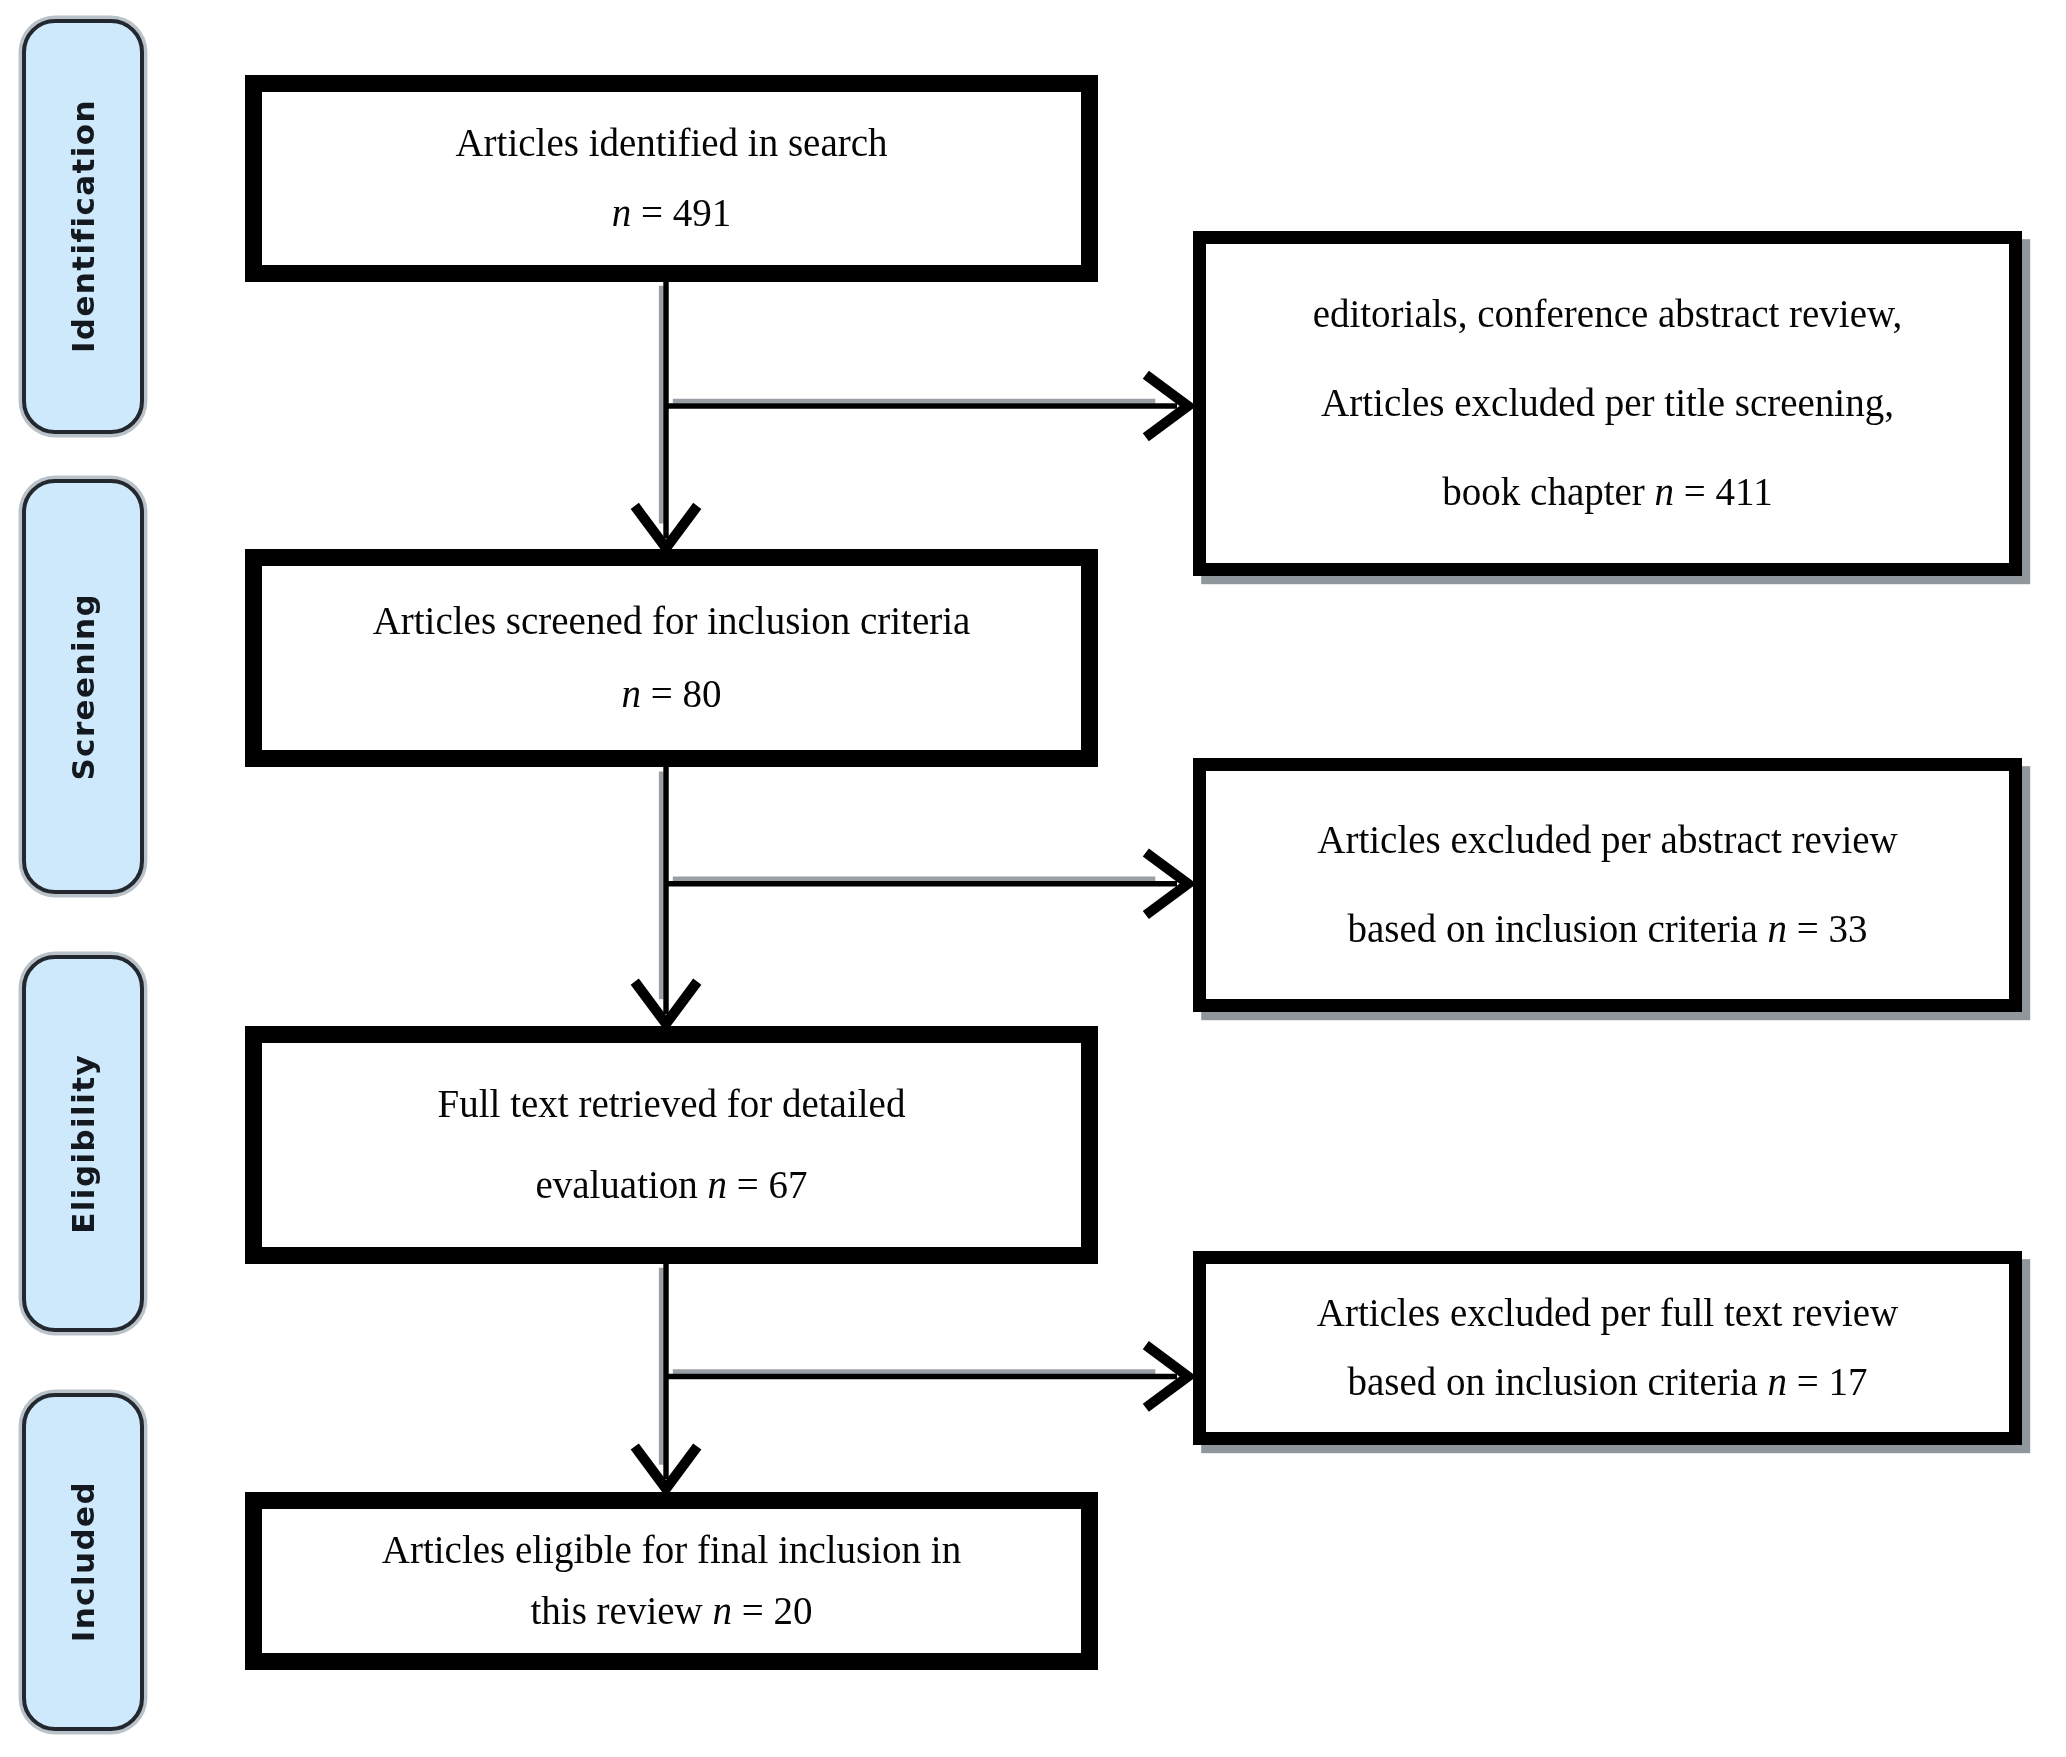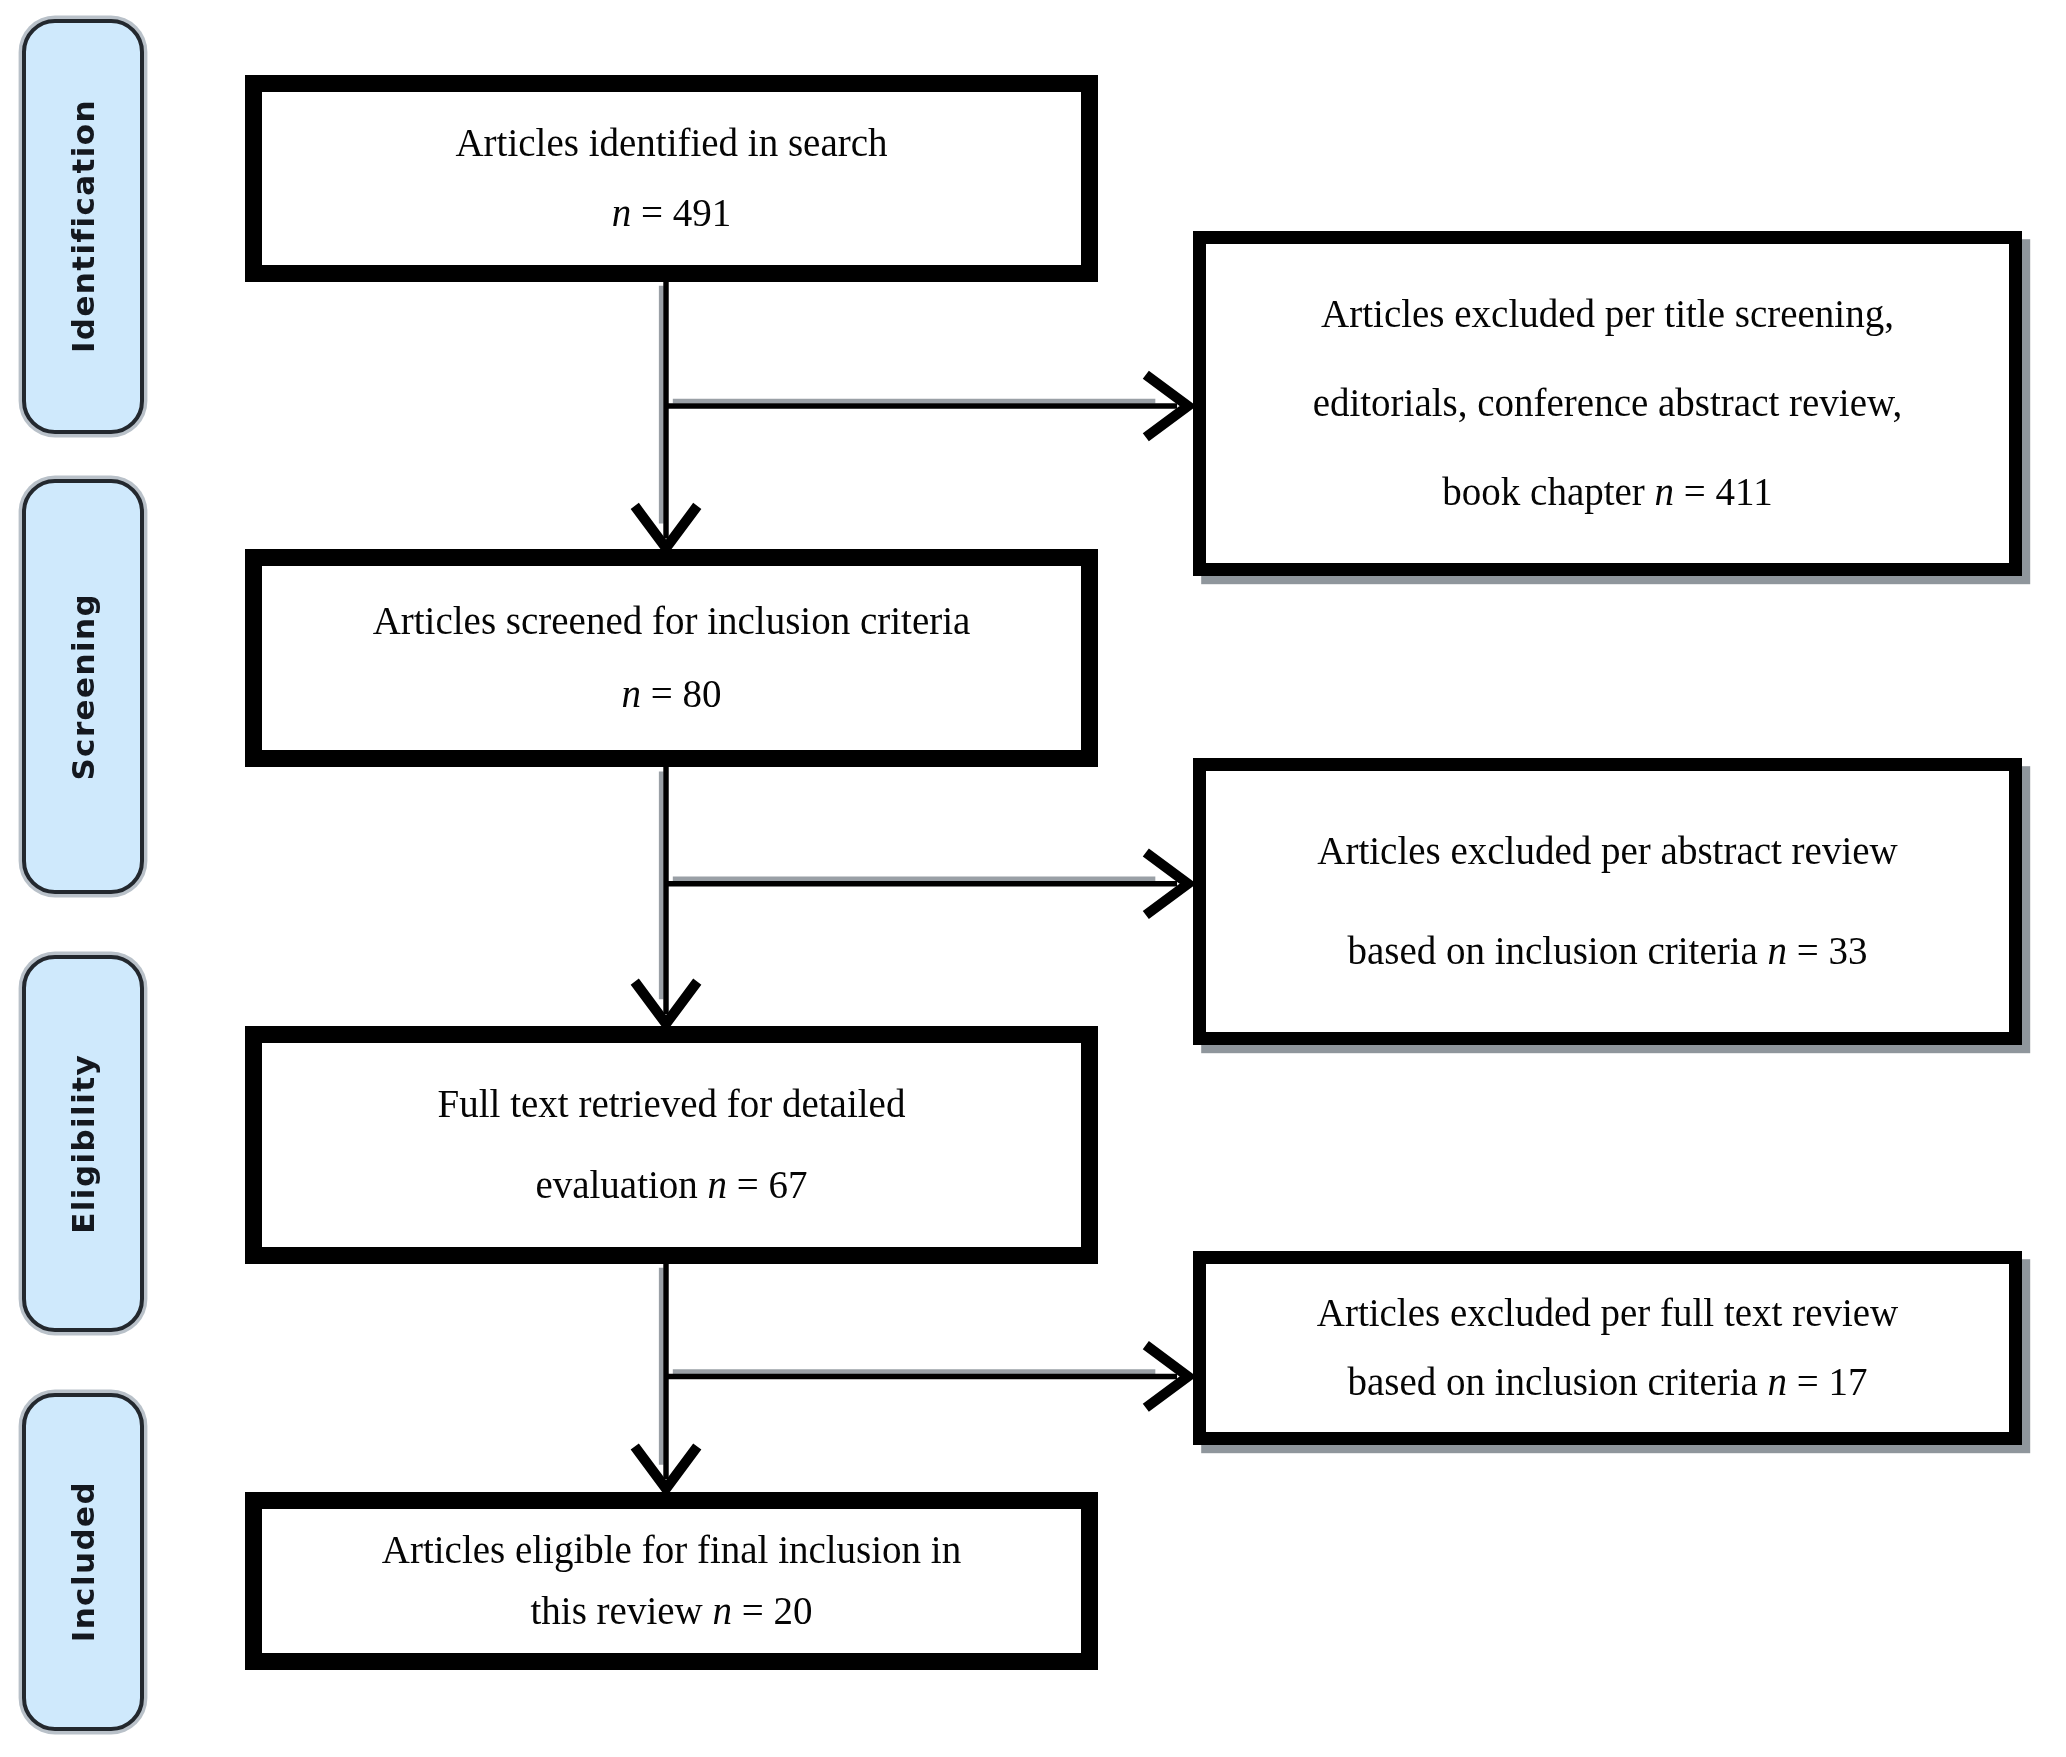--- a/index.html
+++ b/index.html
@@ -158,27 +158,27 @@
 
   <div class="mainbox" style="top:1492px; height:178px;">
     <div class="content">
       <div class="line">Articles eligible for final inclusion in</div>
       <div class="line"><span>this review </span><span class="nvar">n</span><span> = 20</span></div>
     </div>
   </div>
 
   <div class="sidebox" style="top:231px; height:345px;">
     <div class="content">
+      <div class="line">editorials, conference abstract review,</div>
       <div class="line">Articles excluded per title screening,</div>
-      <div class="line">editorials, conference abstract review,</div>
       <div class="line"><span>book chapter </span><span class="nvar">n</span><span> = 411</span></div>
     </div>
   </div>
 
-  <div class="sidebox" style="top:758px; height:287px;">
+  <div class="sidebox" style="top:758px; height:254px;">
     <div class="content">
       <div class="line">Articles excluded per abstract review</div>
       <div class="line"><span>based on inclusion criteria </span><span class="nvar">n</span><span> = 33</span></div>
     </div>
   </div>
 
   <div class="sidebox" style="top:1251px; height:194px;">
     <div class="content">
       <div class="line">Articles excluded per full text review</div>
       <div class="line"><span>based on inclusion criteria </span><span class="nvar">n</span><span> = 17</span></div>

